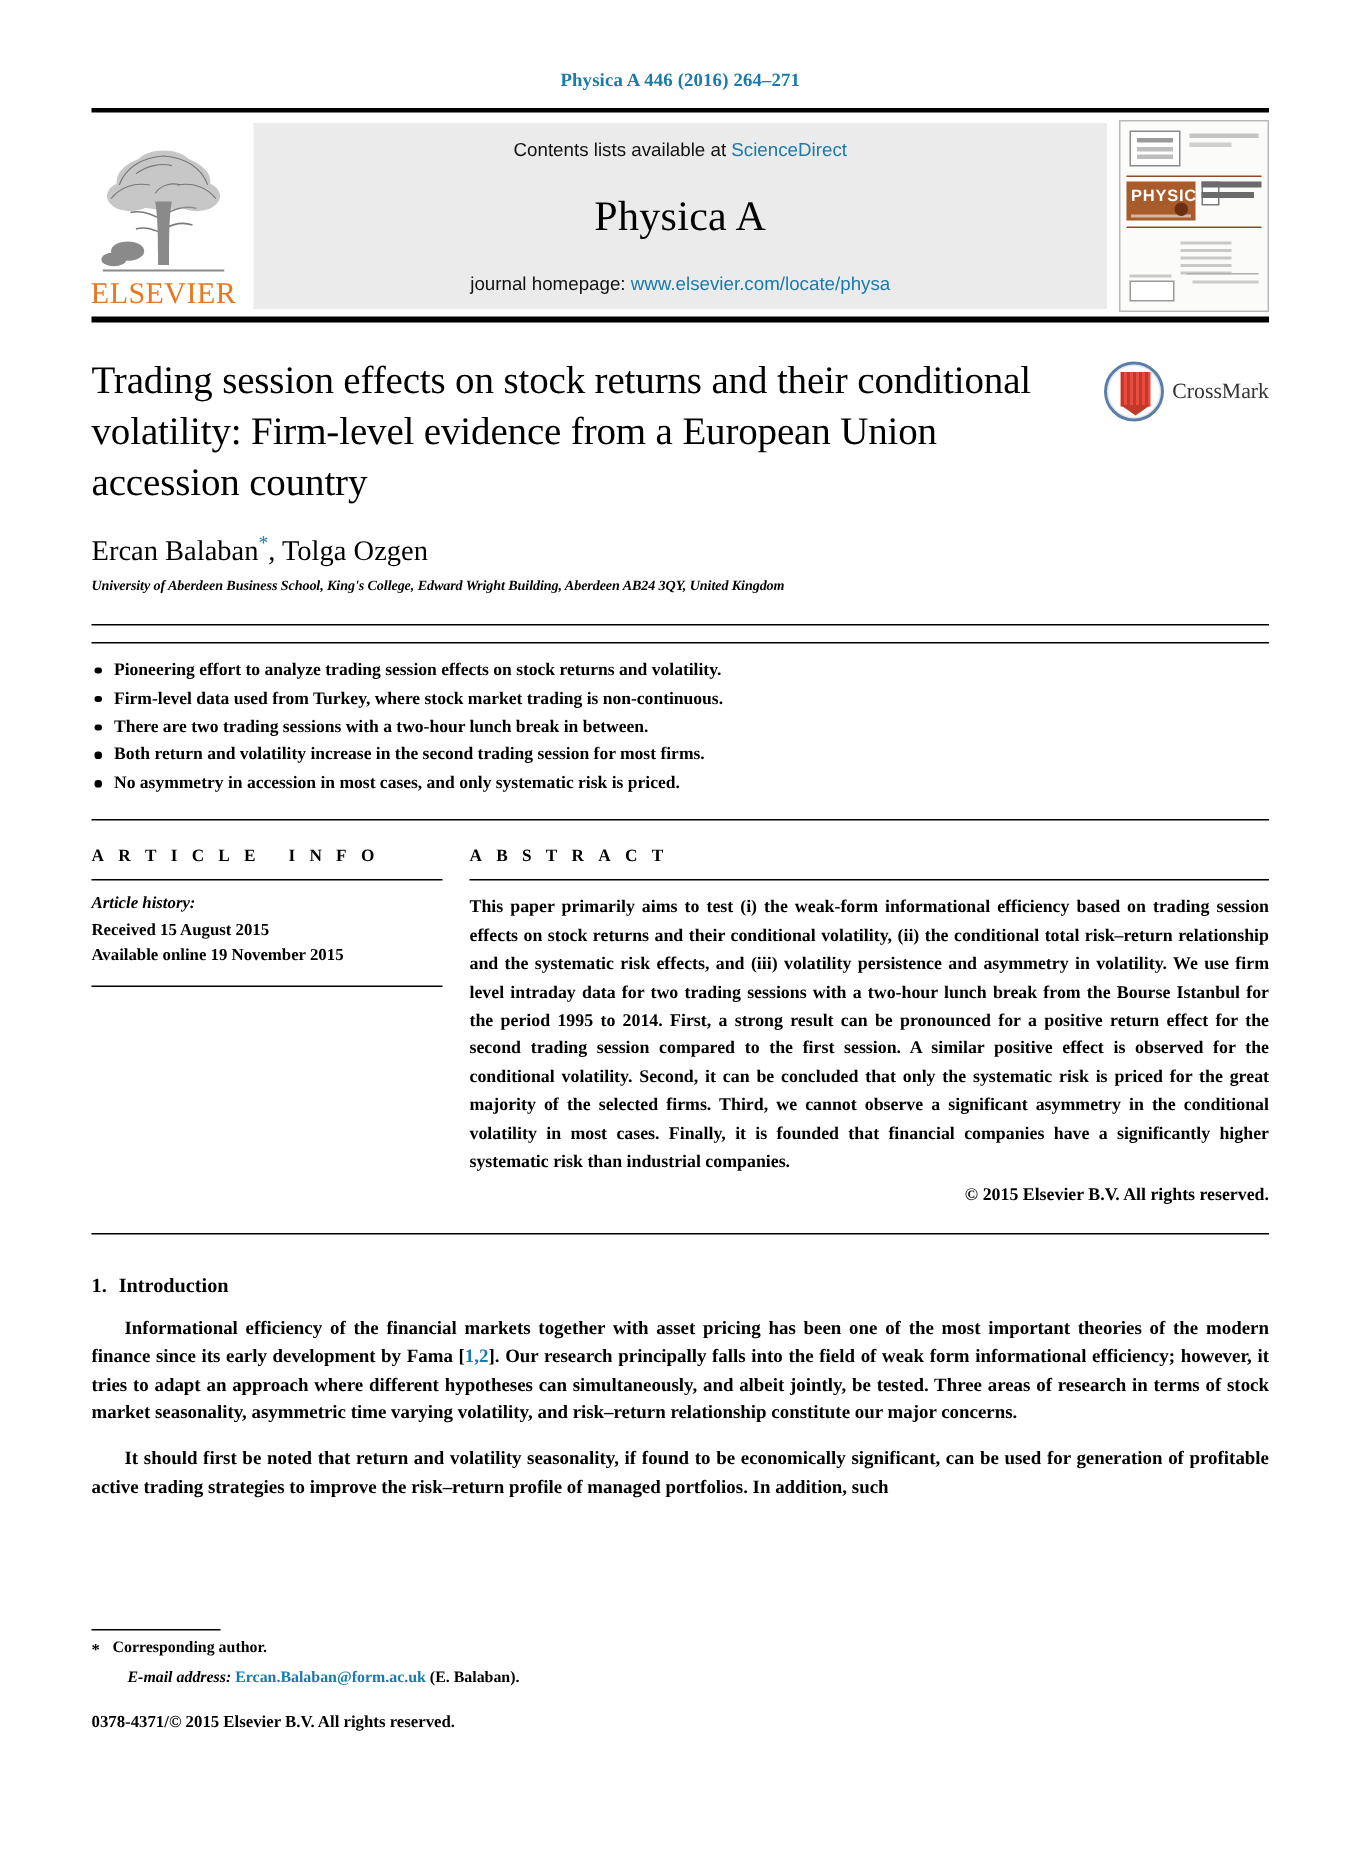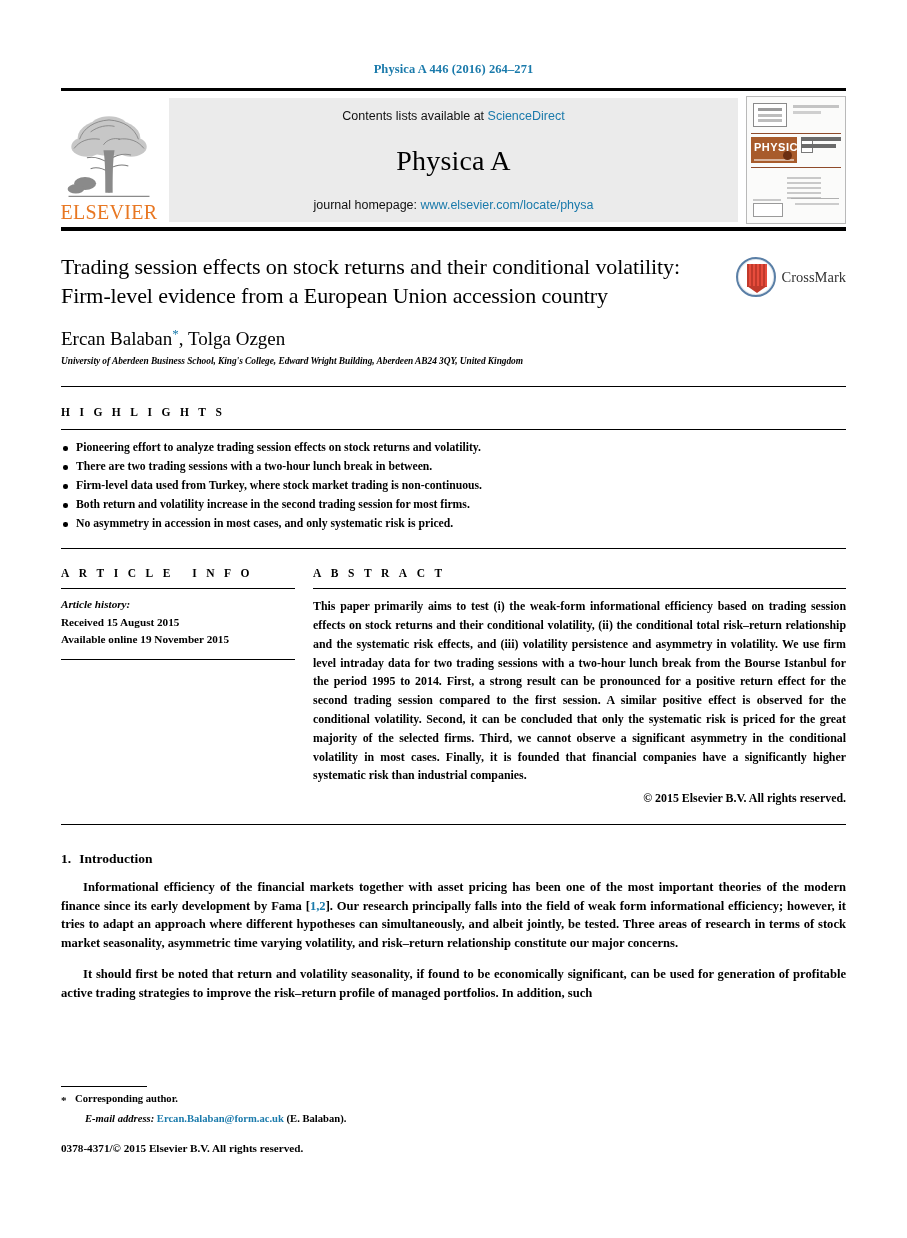--- a/index.html
+++ b/index.html
@@ -7,21 +7,21 @@
   body {
     width: 907px;
     height: 1238px;
     background: #ffffff;
     font-family: "Liberation Serif", serif;
     color: #000000;
     overflow: hidden;
     position: relative;
   }
 
-  .page { width: 907px; height: 1238px; position: relative; padding: 16px 61px; }
+  .page { width: 907px; height: 1238px; position: relative; padding: 0 61px; }
 
   
   .running-head {
     text-align: center;
     color: #1a7aab;
     font-family: "Liberation Serif", serif;
     font-weight: bold;
     font-size: 12.5px;
     letter-spacing: .1px;
     padding-top: 46px;
@@ -112,21 +112,21 @@
   .cov-bottext { position:absolute; left:6px; bottom:22px; width:28px; height:2px; background:#c9c9c9; }
   .cov-bottext2 { position:absolute; left:48px; bottom:18px; right:6px; height:2px; background:#cccccc; }
 
   .rule-masthead-bottom { border-top: 4px solid #000; margin-top: 3px; }
 
   
   .title-block { display: flex; margin-top: 22px; }
   .title-left { flex: 1 1 auto; padding-right: 10px; }
   .paper-title {
     font-family: "Liberation Serif", serif;
-    font-size: 22px;
+    font-size: 26px;
     line-height: 1.30;
     font-weight: normal;
     margin: 0;
     letter-spacing: -.1px;
   }
   .authors {
     font-family: "Liberation Serif", serif;
     font-size: 19px;
     margin-top: 17px;
     line-height: 1.1;
@@ -360,26 +360,25 @@
         <span class="cm-circle">
             <span class="cm-book"></span>
           </span>
         <span class="cm-text">CrossMark</span>
       </div>
     </div>
   </div>
 
   <div class="rule-after-title"></div>
 
-  <div class="section-head">H I G H L I G H T S</div>
   <div class="rule-hl"></div>
   <ul class="hl-list">
     <li>Pioneering effort to analyze trading session effects on stock returns and volatility.</li>
+    <li>Firm-level data used from Turkey, where stock market trading is non-continuous.</li>
     <li>There are two trading sessions with a two-hour lunch break in between.</li>
-    <li>Firm-level data used from Turkey, where stock market trading is non-continuous.</li>
     <li>Both return and volatility increase in the second trading session for most firms.</li>
     <li>No asymmetry in accession in most cases, and only systematic risk is priced.</li>
   </ul>
   <div class="rule-after-hl"></div>
 
   <div class="info-abs">
 
     <div class="col-info">
       <div class="section-head" style="margin-top:0">A R T I C L E   I N F O</div>
       <div class="rule-sub"></div>

